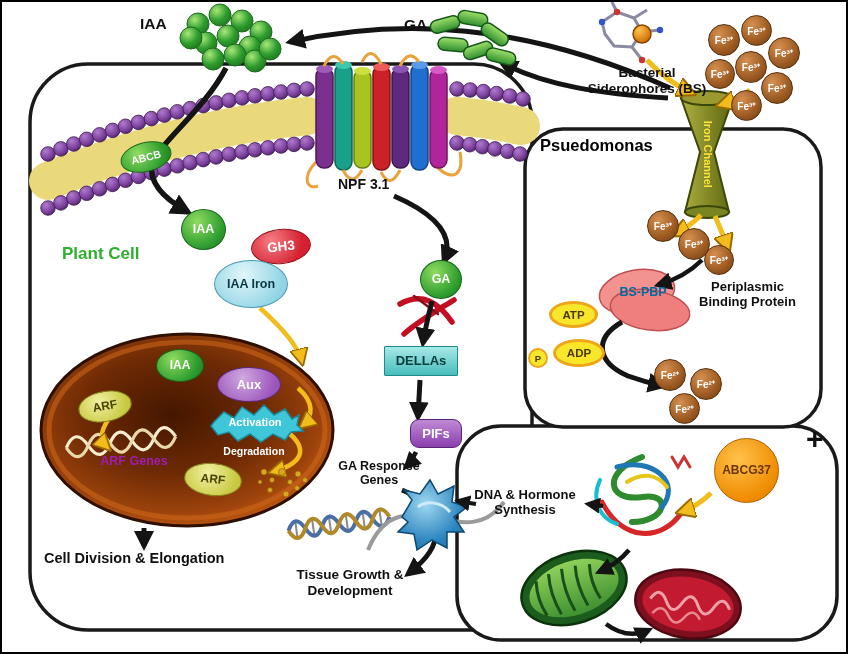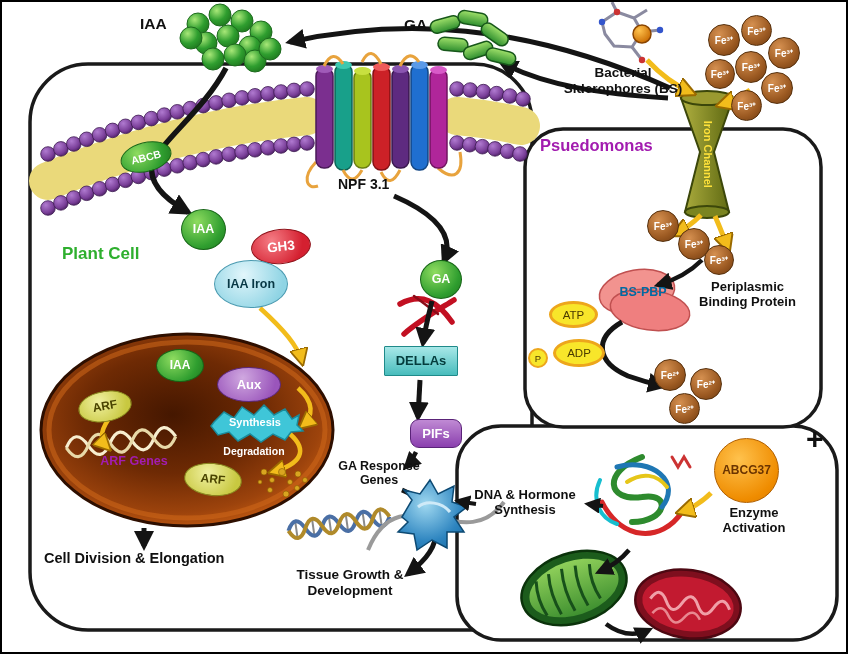--- a/index.html
+++ b/index.html
@@ -8,21 +8,21 @@
   #underlay{position:absolute;left:0;top:0}
   .lbl{position:absolute;font-weight:bold;color:#101010;line-height:1.15}
   .ctr{text-align:center}
   .shape{position:absolute;display:flex;align-items:center;justify-content:center;
          font-weight:bold;text-align:center;border-radius:50%;line-height:1.02;box-sizing:border-box}
   .green{background:radial-gradient(circle at 35% 30%,#8fdc60,#2f9e2f 65%,#1f7a1f);
          border:1.5px solid #176617;color:#fff}
   .fe{position:absolute;display:flex;align-items:center;justify-content:center;font-weight:bold;
       background:radial-gradient(circle at 35% 30%,#d59050,#9c5a22 60%,#6e3a10);
       border:1px solid #57300c;color:#fff;font-size:10px;border-radius:50%}
-  .pill{position:absolute;display:flex;align-items:center;justify-content:center;font-weight:normal;
+  .pill{position:absolute;display:flex;align-items:center;justify-content:center;font-weight:bold;
         background:#f8e62a;border:3px solid #eda61c;color:#4a3a00;border-radius:50%;box-sizing:border-box}
   .arf{background:radial-gradient(circle at 40% 30%,#f0f0a0,#c8c840 75%);border:1.5px solid #8a8a20;color:#4a4400}
 </style>
 </head>
 <body>
 
 <div id="figure">
 
 <svg id="underlay" width="848" height="654" viewBox="0 0 848 654">
   <defs>
@@ -324,22 +324,22 @@
     <rect x="478" y="26" width="30" height="13" rx="6.5" transform="rotate(35 493 32)"></rect>
     <rect x="436" y="36" width="30" height="13" rx="6.5" transform="rotate(5 451 42)"></rect>
     <rect x="461" y="42" width="30" height="13" rx="6.5" transform="rotate(-18 476 48)"></rect>
     <rect x="484" y="48" width="30" height="13" rx="6.5" transform="rotate(14 499 54)"></rect>
   </g>
 </svg>
 
 <div class="lbl" style="left:138px;top:13px;font-size:15.5px">IAA</div>
 <div class="lbl" style="left:402px;top:14px;font-size:15.5px">GA</div>
 
-<div class="lbl ctr" style="left:554px;top:63px;width:134px;font-size:13.5px">Bacterial Siderophores (BS)</div>
-<div class="lbl" style="left:538px;top:134px;font-size:16.5px;color:#a21caf">Psuedomonas</div>
+<div class="lbl ctr" style="left:578px;top:63px;width:134px;font-size:13.5px">Bacterial Siderophores (BS)</div>
+<div class="lbl" style="left:538px;top:134px;font-size:16.5px;color:#000000">Psuedomonas</div>
 <div class="lbl ctr" style="left:660px;top:146px;width:92px;font-size:11px;color:#ffe23a;transform:rotate(90deg)">Iron Channel</div>
 <div class="lbl ctr" style="left:688px;top:278px;width:115px;font-size:13px">Periplasmic Binding Protein</div>
 <div class="lbl ctr" style="left:602px;top:283px;width:78px;font-size:12.5px;color:#0369a1">BS-PBP</div>
 
 <div class="pill" style="left:547px;top:299px;width:49px;height:27px;font-size:11.5px">ATP</div>
 <div class="pill" style="left:551px;top:337px;width:52px;height:28px;font-size:11.5px">ADP</div>
 <div class="pill" style="left:526px;top:346px;width:20px;height:20px;font-size:9.5px;border-width:2px">P</div>
 
 <div class="fe" style="left:706px;top:22px;width:30px;height:30px">Fe³⁺</div>
 <div class="fe" style="left:739px;top:13px;width:29px;height:29px">Fe³⁺</div>
@@ -368,23 +368,22 @@
 <div class="shape green" style="left:418px;top:258px;width:42px;height:39px;font-size:12.5px">GA</div>
 <div class="shape" style="left:382px;top:344px;width:74px;height:30px;border-radius:1px;font-size:13px;color:#043c3c;background:linear-gradient(#a8e8e8,#48bcbc);border:1.5px solid #1f8a8a">DELLAs</div>
 <div class="shape" style="left:408px;top:417px;width:52px;height:29px;border-radius:9px;font-size:13px;color:#fff;background:linear-gradient(#c08ad4,#8a3fae);border:1.5px solid #5a2378">PIFs</div>
 <div class="lbl ctr" style="left:462px;top:486px;width:122px;font-size:13px">DNA &amp; Hormone Synthesis</div>
 <div class="lbl ctr" style="left:328px;top:457px;width:98px;font-size:12.5px">GA Response Genes</div>
 <div class="lbl ctr" style="left:284px;top:565px;width:128px;font-size:13.5px">Tissue Growth &amp; Development</div>
 <div class="lbl" style="left:42px;top:548px;width:210px;font-size:14.5px;white-space:nowrap">Cell Division &amp; Elongation</div>
 
 <div class="shape green" style="left:154px;top:347px;width:48px;height:33px;font-size:12px">IAA</div>
 <div class="shape" style="left:215px;top:365px;width:64px;height:35px;font-size:13px;color:#fff;background:radial-gradient(circle at 40% 30%,#d0a8e0,#9a55bb 75%);border:1.5px solid #5e2a80">Aux</div>
-<div class="lbl ctr" style="left:212px;top:414px;width:82px;font-size:11px;color:#fff">Synthesis</div>
+<div class="lbl ctr" style="left:212px;top:414px;width:82px;font-size:11px;color:#fff">Activation</div>
 <div class="lbl ctr" style="left:208px;top:443px;width:88px;font-size:10.5px;color:#fff">Degradation</div>
 <div class="shape arf" style="left:76px;top:389px;width:54px;height:31px;font-size:12px;transform:rotate(-10deg)">ARF</div>
 <div class="shape arf" style="left:182px;top:461px;width:58px;height:33px;font-size:12px;transform:rotate(6deg)">ARF</div>
 <div class="lbl ctr" style="left:90px;top:452px;width:84px;font-size:12.5px;color:#a21caf">ARF Genes</div>
 
 <div class="lbl" style="left:804px;top:420px;font-size:30px">+</div>
 <div class="shape" style="left:712px;top:436px;width:65px;height:65px;font-size:12px;color:#6b3400;background:radial-gradient(circle at 38% 32%,#ffc24d,#ef8c00 70%,#d97a00);border:1px solid #b05f00">ABCG37</div>
-<div class="lbl ctr" style="left:704px;top:504px;width:96px;font-size:13px">Enzyme Activation</div>
 
 </div>
 
 </body></html>

